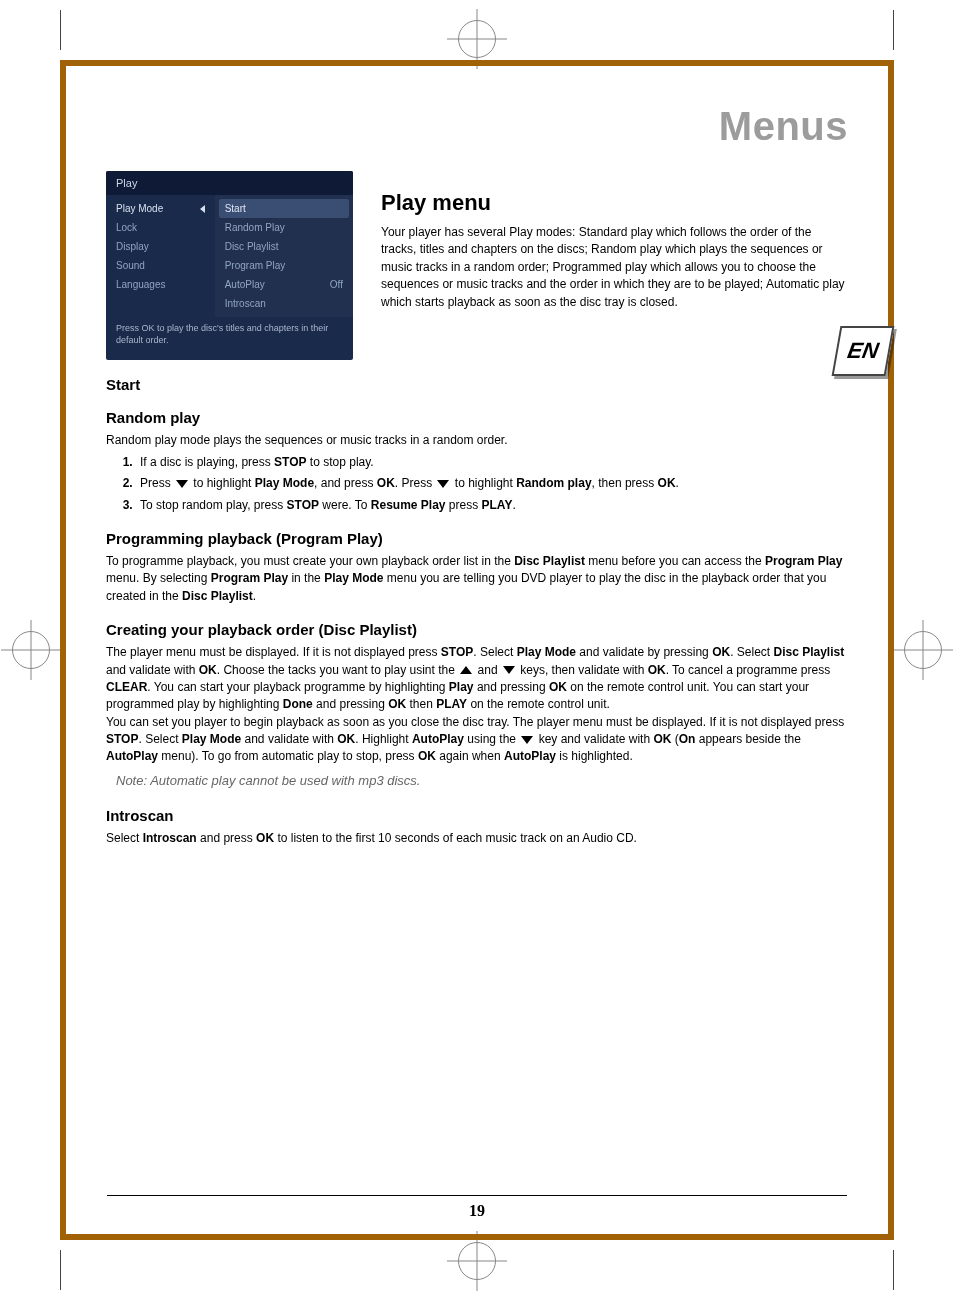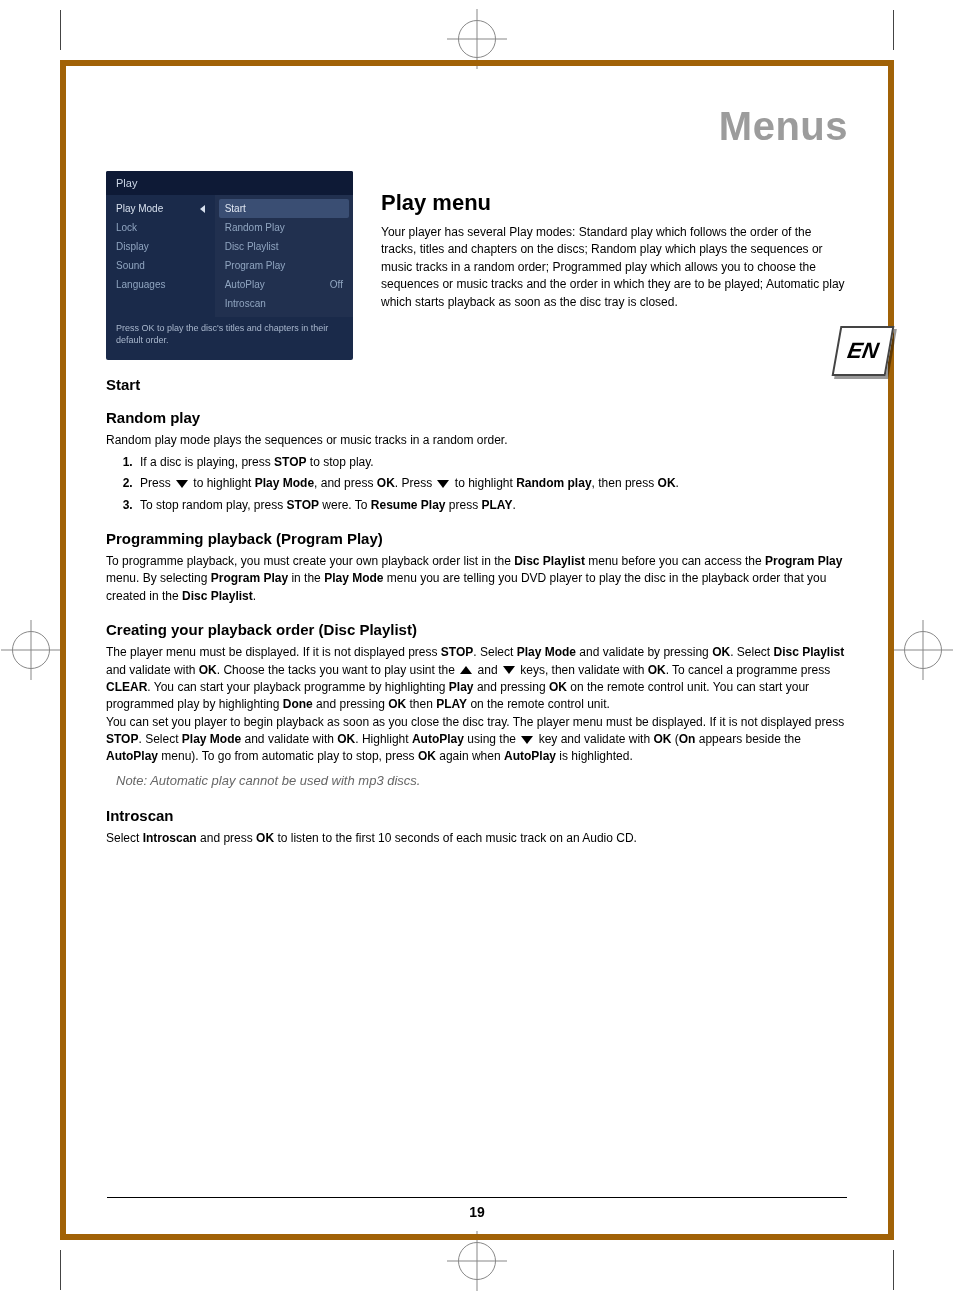--- a/index.html
+++ b/index.html
@@ -123,24 +123,24 @@
   }
   .arrow-up {
     border-left: 6px solid transparent;
     border-right: 6px solid transparent;
     border-bottom: 8px solid #000;
   }
 
   .page-number {
     text-align: center;
     font-weight: bold;
-    font-size: 14px;
+    font-size: 16px;
     position: absolute;
     bottom: 14px;
-    left: 0; right: 0;
+    left: 0; right: 0; font-family: Liberation Serif, serif;
   }
   .page-number::before {
     content: '';
     display: block;
     width: 90%;
     height: 1px;
     background: #000;
     margin: 0 auto 6px auto;
   }
 </style>

